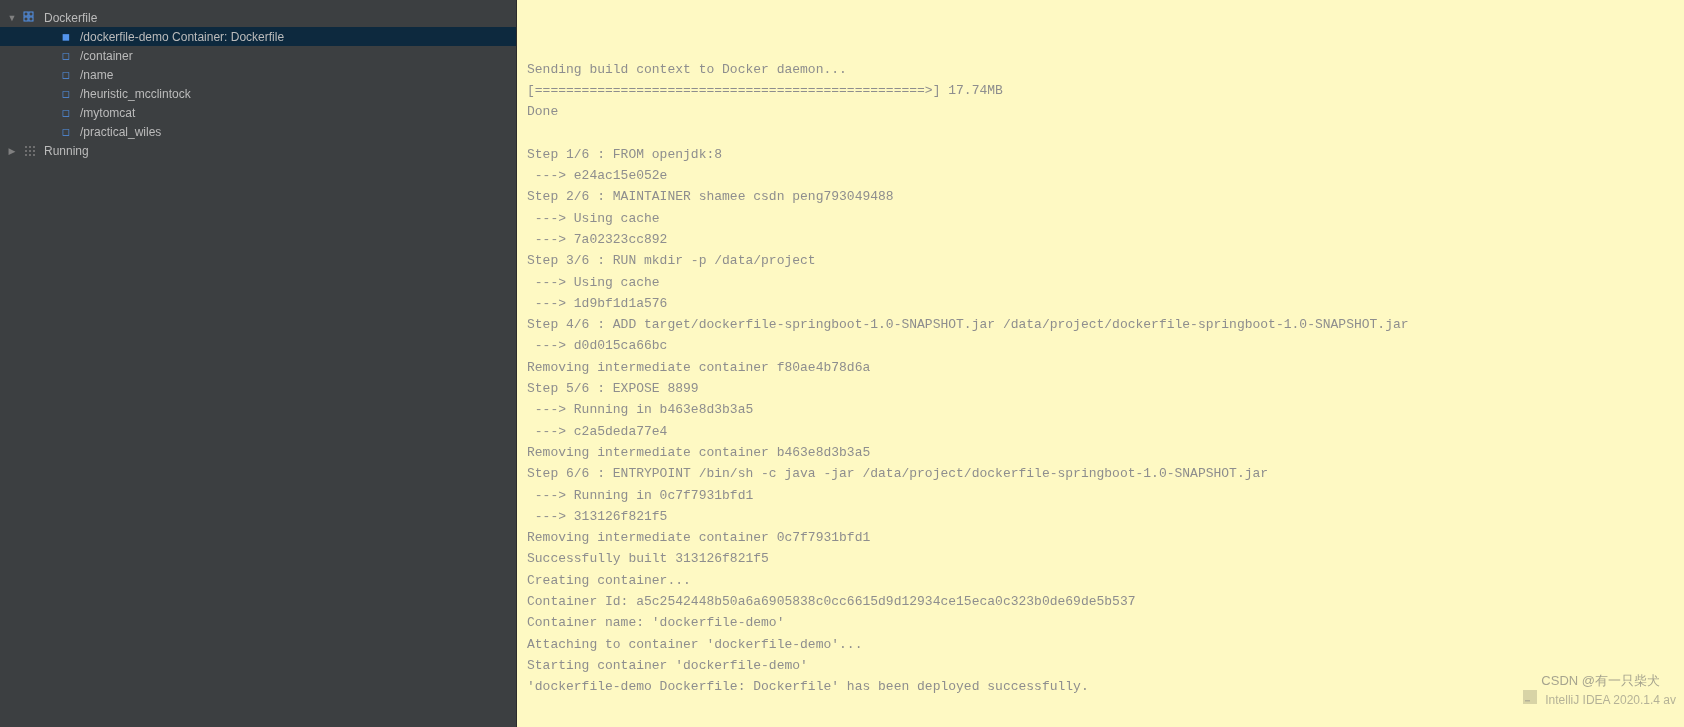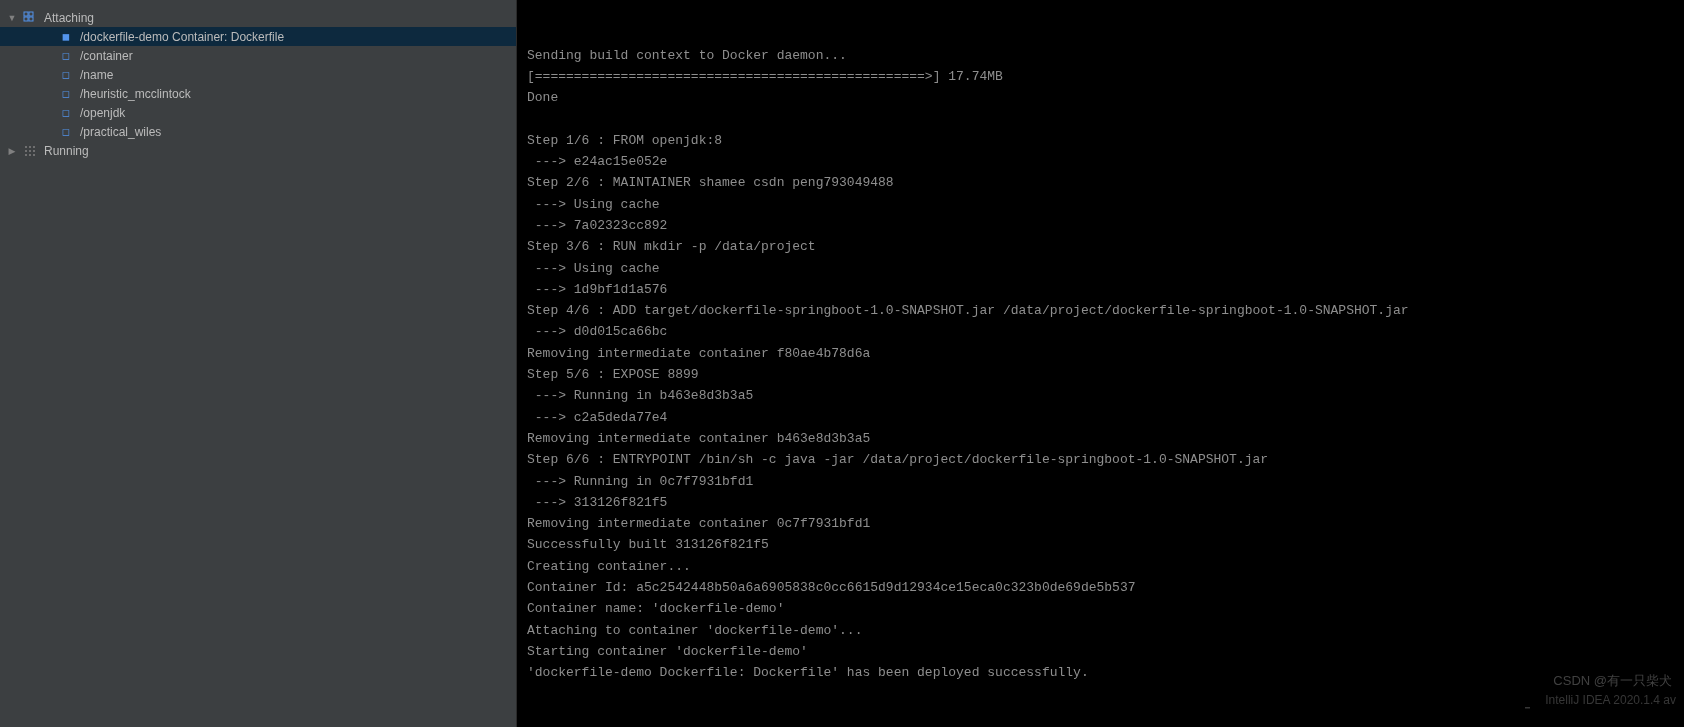--- a/index.html
+++ b/index.html
@@ -45,90 +45,90 @@
       height: 16px;
       margin-right: 6px;
       display: inline-flex;
       align-items: center;
       justify-content: center;
       flex-shrink: 0;
     }
     .tree-label { color: #bbbbbb; }
     .console {
       flex: 1;
-      background: #000000;
-      padding: 2px 10px;
+      background: #fef9c3;
+      padding: 16px 10px;
       font-family: "Courier New", Consolas, monospace;
       font-size: 13px;
       line-height: 21.3px;
       color: #8e8e8e;
       white-space: pre;
       overflow: auto;
       position: relative;
     }
     .console-line { min-height: 21.3px; }
     .watermark-text {
       position: absolute;
       bottom: 36px;
-      right: 12px;
+      right: 24px;
       color: #6c6c6c;
       opacity: .6;
       font-family: "Segoe UI", Arial, sans-serif;
       font-size: 13px;
     }
     .ide-brand {
       position: absolute;
       bottom: 16px;
       right: 8px;
       color: #6c6c6c;
       opacity: .5;
       font-family: "Segoe UI", Arial, sans-serif;
       font-size: 12px;
       display: flex;
-      align-items: flex-end;
+      align-items: flex-start;
       gap: 8px;
     }
     .square-icon { color: #5394ec; font-size: 10px; }
   </style>
 </head>
 <body>
 
 <div class="sidebar">
   <div class="tree-item level-1">
     <span class="tree-arrow">▼</span>
     <span class="tree-icon">
       <svg width="14" height="14" viewBox="0 0 14 14">
           <rect x="1" y="1" width="4" height="4" fill="none" stroke="#5394ec" stroke-width="1"></rect>
           <rect x="6" y="1" width="4" height="4" fill="none" stroke="#5394ec" stroke-width="1"></rect>
           <rect x="1" y="6" width="4" height="4" fill="none" stroke="#5394ec" stroke-width="1"></rect>
           <rect x="6" y="6" width="4" height="4" fill="none" stroke="#5394ec" stroke-width="1"></rect>
         </svg>
     </span>
-    <span class="tree-label">Attaching</span>
+    <span class="tree-label">Dockerfile</span>
   </div>
 
   <div class="tree-item level-2 selected">
     <span class="tree-icon square-icon">◼</span>
     <span class="tree-label">/dockerfile-demo Container: Dockerfile</span>
   </div>
   <div class="tree-item level-2">
     <span class="tree-icon square-icon">◻</span>
     <span class="tree-label">/container</span>
   </div>
   <div class="tree-item level-2">
     <span class="tree-icon square-icon">◻</span>
     <span class="tree-label">/name</span>
   </div>
   <div class="tree-item level-2">
     <span class="tree-icon square-icon">◻</span>
     <span class="tree-label">/heuristic_mcclintock</span>
   </div>
   <div class="tree-item level-2">
     <span class="tree-icon square-icon">◻</span>
-    <span class="tree-label">/openjdk</span>
+    <span class="tree-label">/mytomcat</span>
   </div>
   <div class="tree-item level-2">
     <span class="tree-icon square-icon">◻</span>
     <span class="tree-label">/practical_wiles</span>
   </div>
 
   <div class="tree-item level-1">
     <span class="tree-arrow">▶</span>
     <span class="tree-icon">
       <svg width="14" height="14" viewBox="0 0 14 14">

